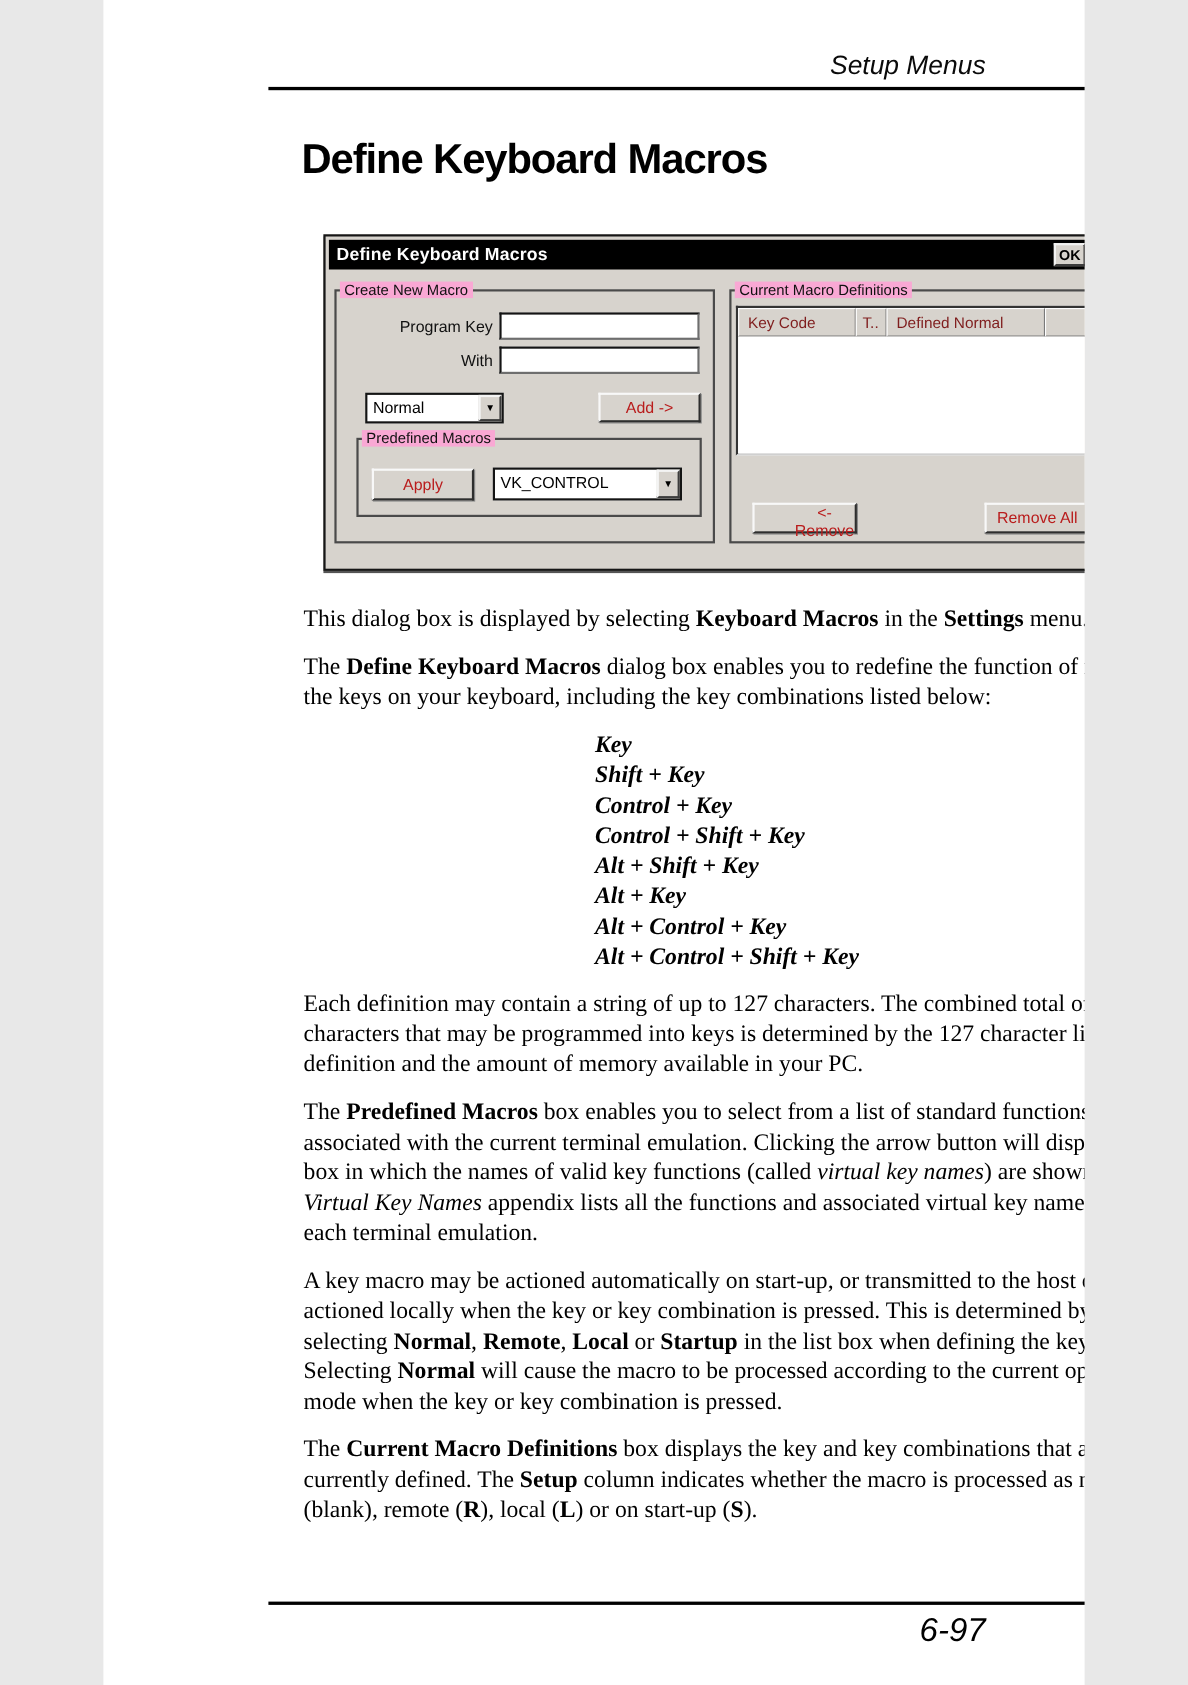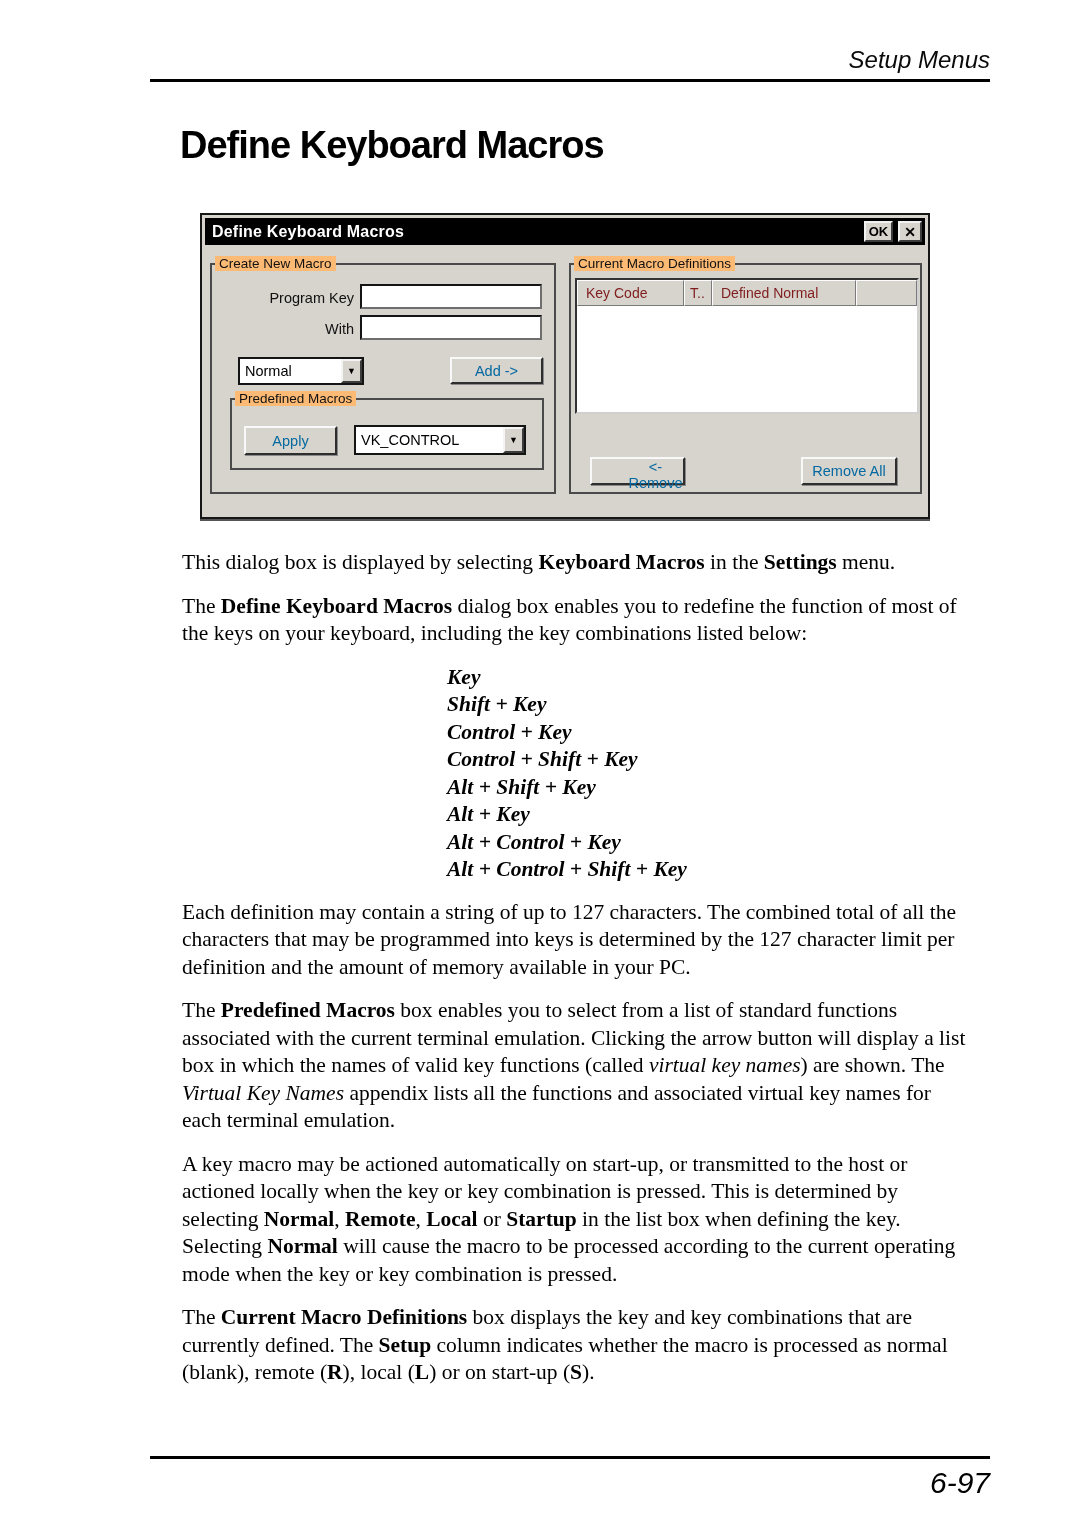--- a/index.html
+++ b/index.html
@@ -1,19 +1,19 @@
 <!DOCTYPE html>
 <html><head>
 <meta charset="utf-8">
 <style>
   * { box-sizing: border-box; margin: 0; padding: 0; }
   html,body { background:#e8e8e8; }
   .page {
     position: relative;
-    width: 1080px; height: 1532px;
+    width: 892px; height: 1532px;
     margin: 0 auto;
     background: #ffffff;
     font-family: "Liberation Serif", serif;
     color: #000;
     overflow: hidden;
   }
 
   
   .running-head {
     position: absolute; top: 46px; right: 90px;
@@ -58,21 +58,21 @@
     cursor: default;
   }
   .tb-ok { width: 29px; }
   .tb-x  { width: 24px; font-size: 14px; }
 
   .dlg-content { position: absolute; left: 3px; top: 32px; right: 3px; bottom: 3px; }
 
   .group { position: absolute; border: 2px solid #4a4a4a; }
   .group-label {
     position: absolute; top: -9px; left: 3px;
-    background: #fdba74; padding: 0 4px;
+    background: #f9a8d4; padding: 0 4px;
     font: 13.5px "Liberation Sans", sans-serif; color: #111;
     white-space: nowrap;
   }
   #group-create { left: 5px;  top: 16px; width: 346px; height: 231px; }
   #group-defs   { left: 364px; top: 16px; width: 353px; height: 231px; }
 
   .fld-label {
     position: absolute; text-align: right;
     font: 14.5px "Liberation Sans", sans-serif; color: #111;
   }
@@ -98,21 +98,21 @@
     display: grid; place-items: center;
     font-size: 9px; color: #000; cursor: default;
   }
 
   .btn {
     position: absolute;
     background: #d7d3cd;
     border: 2px solid; border-color: #f8f8f8 #2e2e2e #2e2e2e #f8f8f8;
     box-shadow: 1px 1px 0 #8a8a8a;
     display: grid; place-items: center;
-    font: 14.5px "Liberation Sans", sans-serif; color: #0369a1;
+    font: 14.5px "Liberation Sans", sans-serif; color: #b91c1c;
     cursor: default;
   }
 
   .listview {
     position: absolute; left: 4px; top: 13px; width: 344px; height: 136px;
     background: #fff;
     border: 2px solid; border-color: #333 #d0d0d0 #d0d0d0 #333;
     display: flex; flex-direction: column;
   }
   .lv-header { display: flex; height: 26px; flex: none; }

